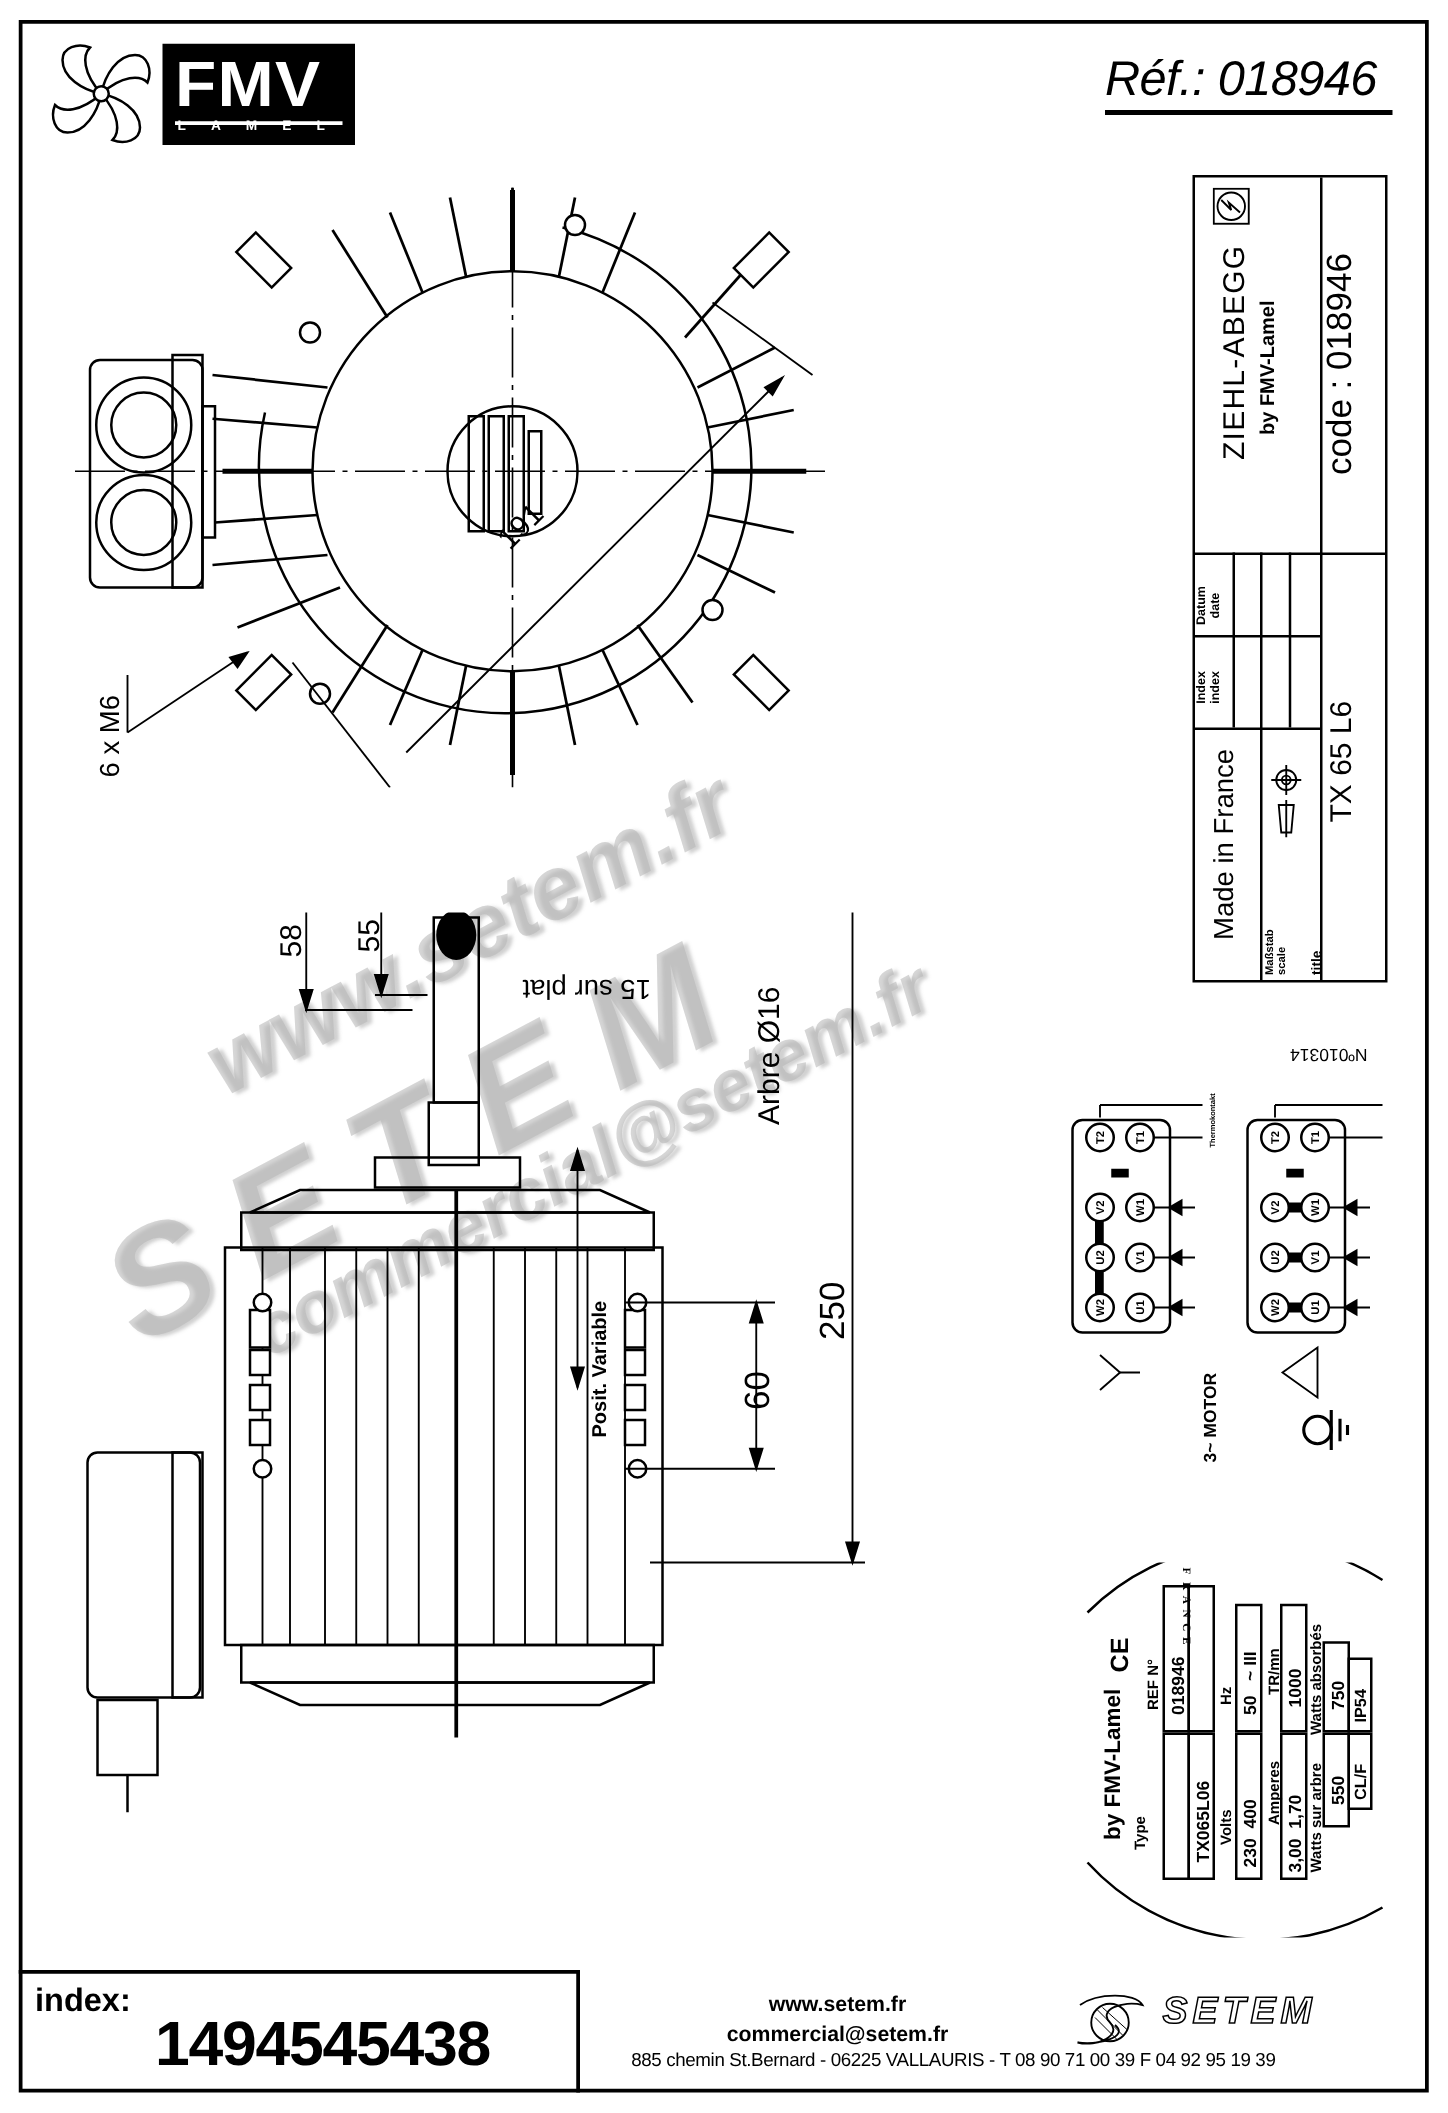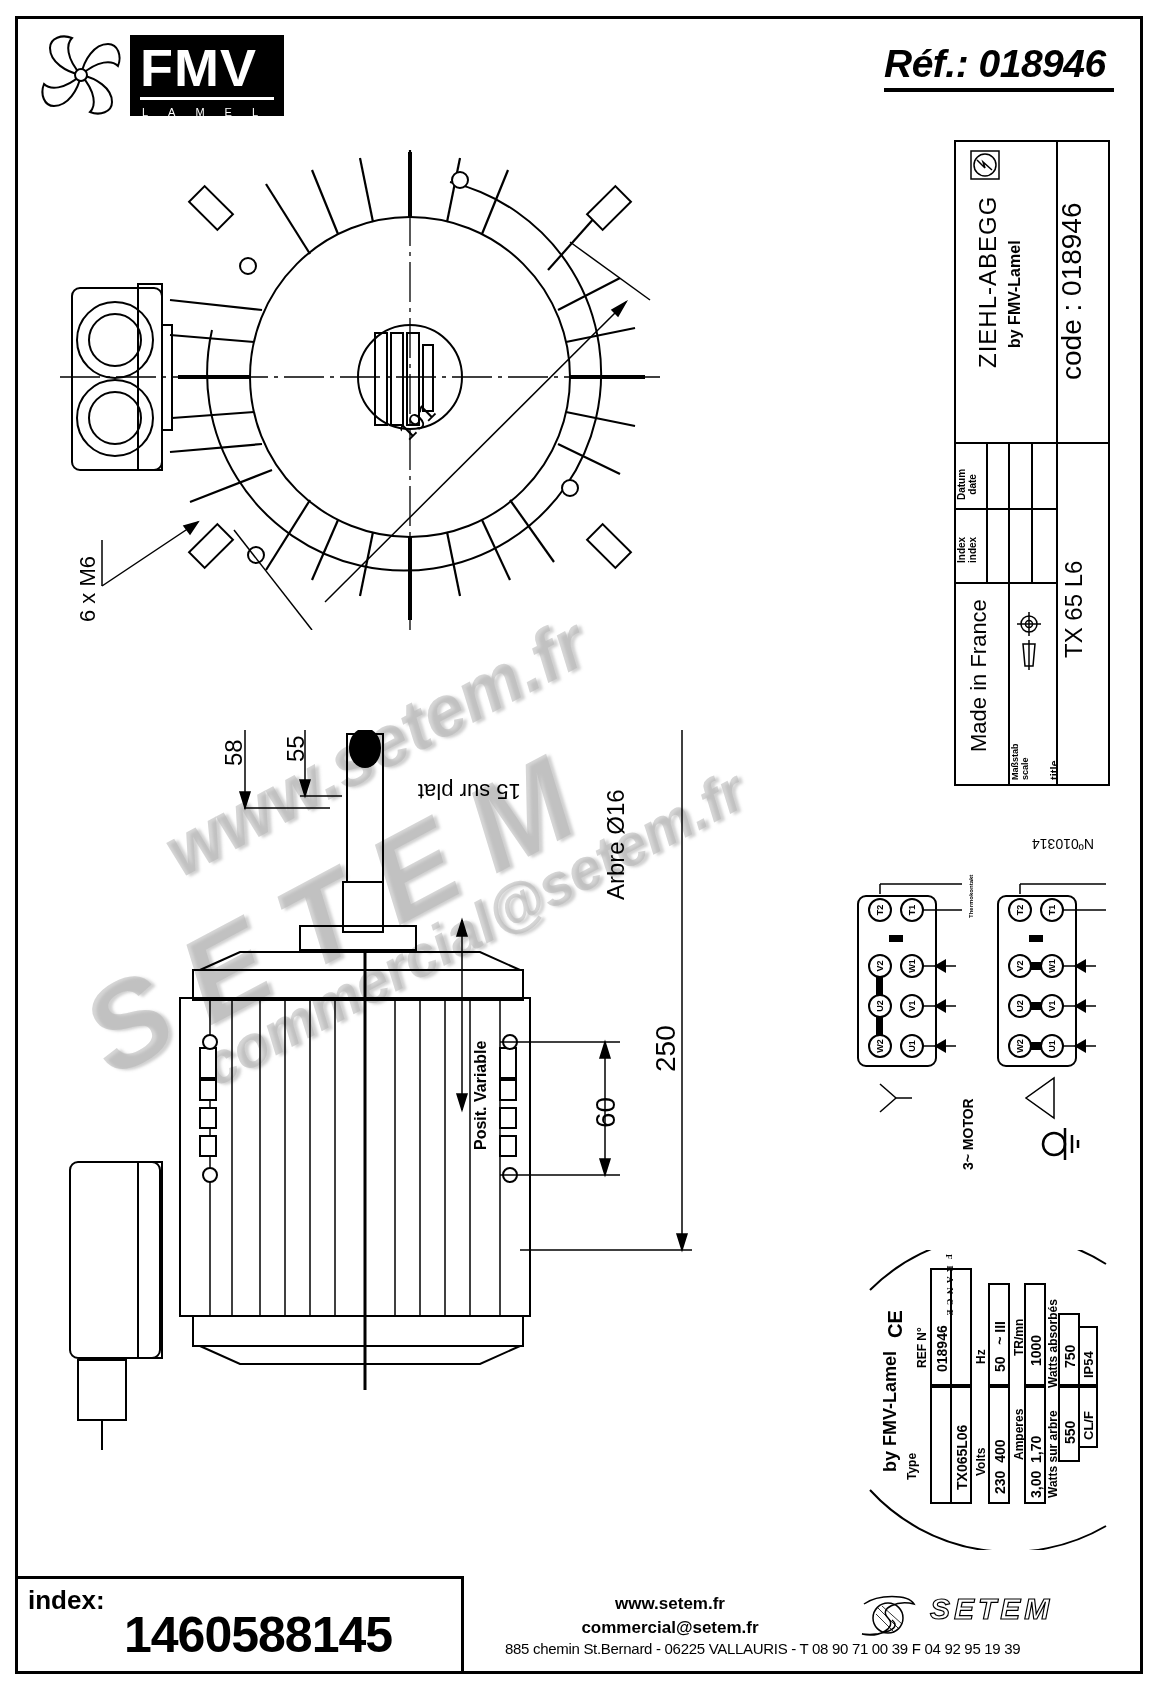--- a/index.html
+++ b/index.html
@@ -10,23 +10,23 @@
   .abs { position: absolute; }
   .rot90 { transform-origin: 0 0; transform: rotate(-90deg); white-space: nowrap; }
   .rot90cw { transform-origin: 0 0; transform: rotate(90deg); white-space: nowrap; }
   .rot180 { transform: rotate(180deg); white-space: nowrap; }
 
   
   .fmv-box { position: absolute; left: 130px; top: 35px; width: 154px; height: 81px; background: #000; }
   .fmv-text { position: absolute; left: 10px; top: 2px; color: #fff; font-weight: 700; font-size: 54px;
               letter-spacing: 1px; font-family: "Liberation Sans", sans-serif; transform: scaleY(0.95); }
   .fmv-rule { position: absolute; left: 10px; top: 62px; width: 134px; height: 3px; background: #fff; }
-  .lamel { position: absolute; left: 12px; top: 71px; color: #fff; font-weight: 400; font-size: 11px;
+  .lamel { position: absolute; left: 12px; top: 60px; color: #fff; font-weight: 700; font-size: 11px;
            letter-spacing: 20px; }
-  .ref { position: absolute; left: 884px; top: 42px; font-size: 39px; font-weight: 700; font-style: italic;
+  .ref { position: absolute; left: 884px; top: 42px; font-size: 39px; font-weight: 400; font-style: italic;
          font-family: "Liberation Sans", sans-serif; letter-spacing: -0.5px; }
   .ref-underline { position: absolute; left: 884px; top: 88px; width: 230px; height: 4px; background: #000; }
 
   
   .tb { position: absolute; left: 954px; top: 140px; width: 156px; height: 646px; border: 2px solid #000; box-sizing: border-box; }
   .tb-line { position: absolute; background: #000; }
 
   
   .plate-cell { position: absolute; border: 2px solid #000; box-sizing: border-box; }
 
@@ -412,21 +412,21 @@
   <div class="rot90cw" style="transform:rotate(90deg);transform-origin:5px 5px">F</div>
   <div style="transform:rotate(90deg)">R</div>
   <div style="transform:rotate(90deg)">A</div>
   <div style="transform:rotate(90deg)">N</div>
   <div style="transform:rotate(90deg)">C</div>
   <div style="transform:rotate(90deg)">E</div>
 </div>
 
 <div class="code-box"></div>
 <div class="code-label">index:</div>
-<div class="code-value">1460588145</div>
+<div class="code-value">1494545438</div>
 <div class="web">
   <div>www.setem.fr</div>
   <div>commercial@setem.fr</div>
 </div>
 <div class="addr">885 chemin St.Bernard  -  06225 VALLAURIS  -  T 08 90 71 00 39   F 04 92 95 19 39</div>
 <svg class="abs" style="left:858px;top:1594px" width="62" height="46" viewBox="0 0 62 46">
   <g stroke="#000" stroke-width="1.5" fill="none">
     <circle cx="30" cy="24" r="15"></circle>
     <path d="M 6 10 C 20 0 50 0 56 10 C 40 6 20 14 30 24 C 40 34 20 44 4 40 C 20 42 46 36 34 26"></path>
     <path d="M 20 14 L 40 34 M 24 12 L 44 30 M 18 20 L 36 38" stroke-width="0.8"></path>

